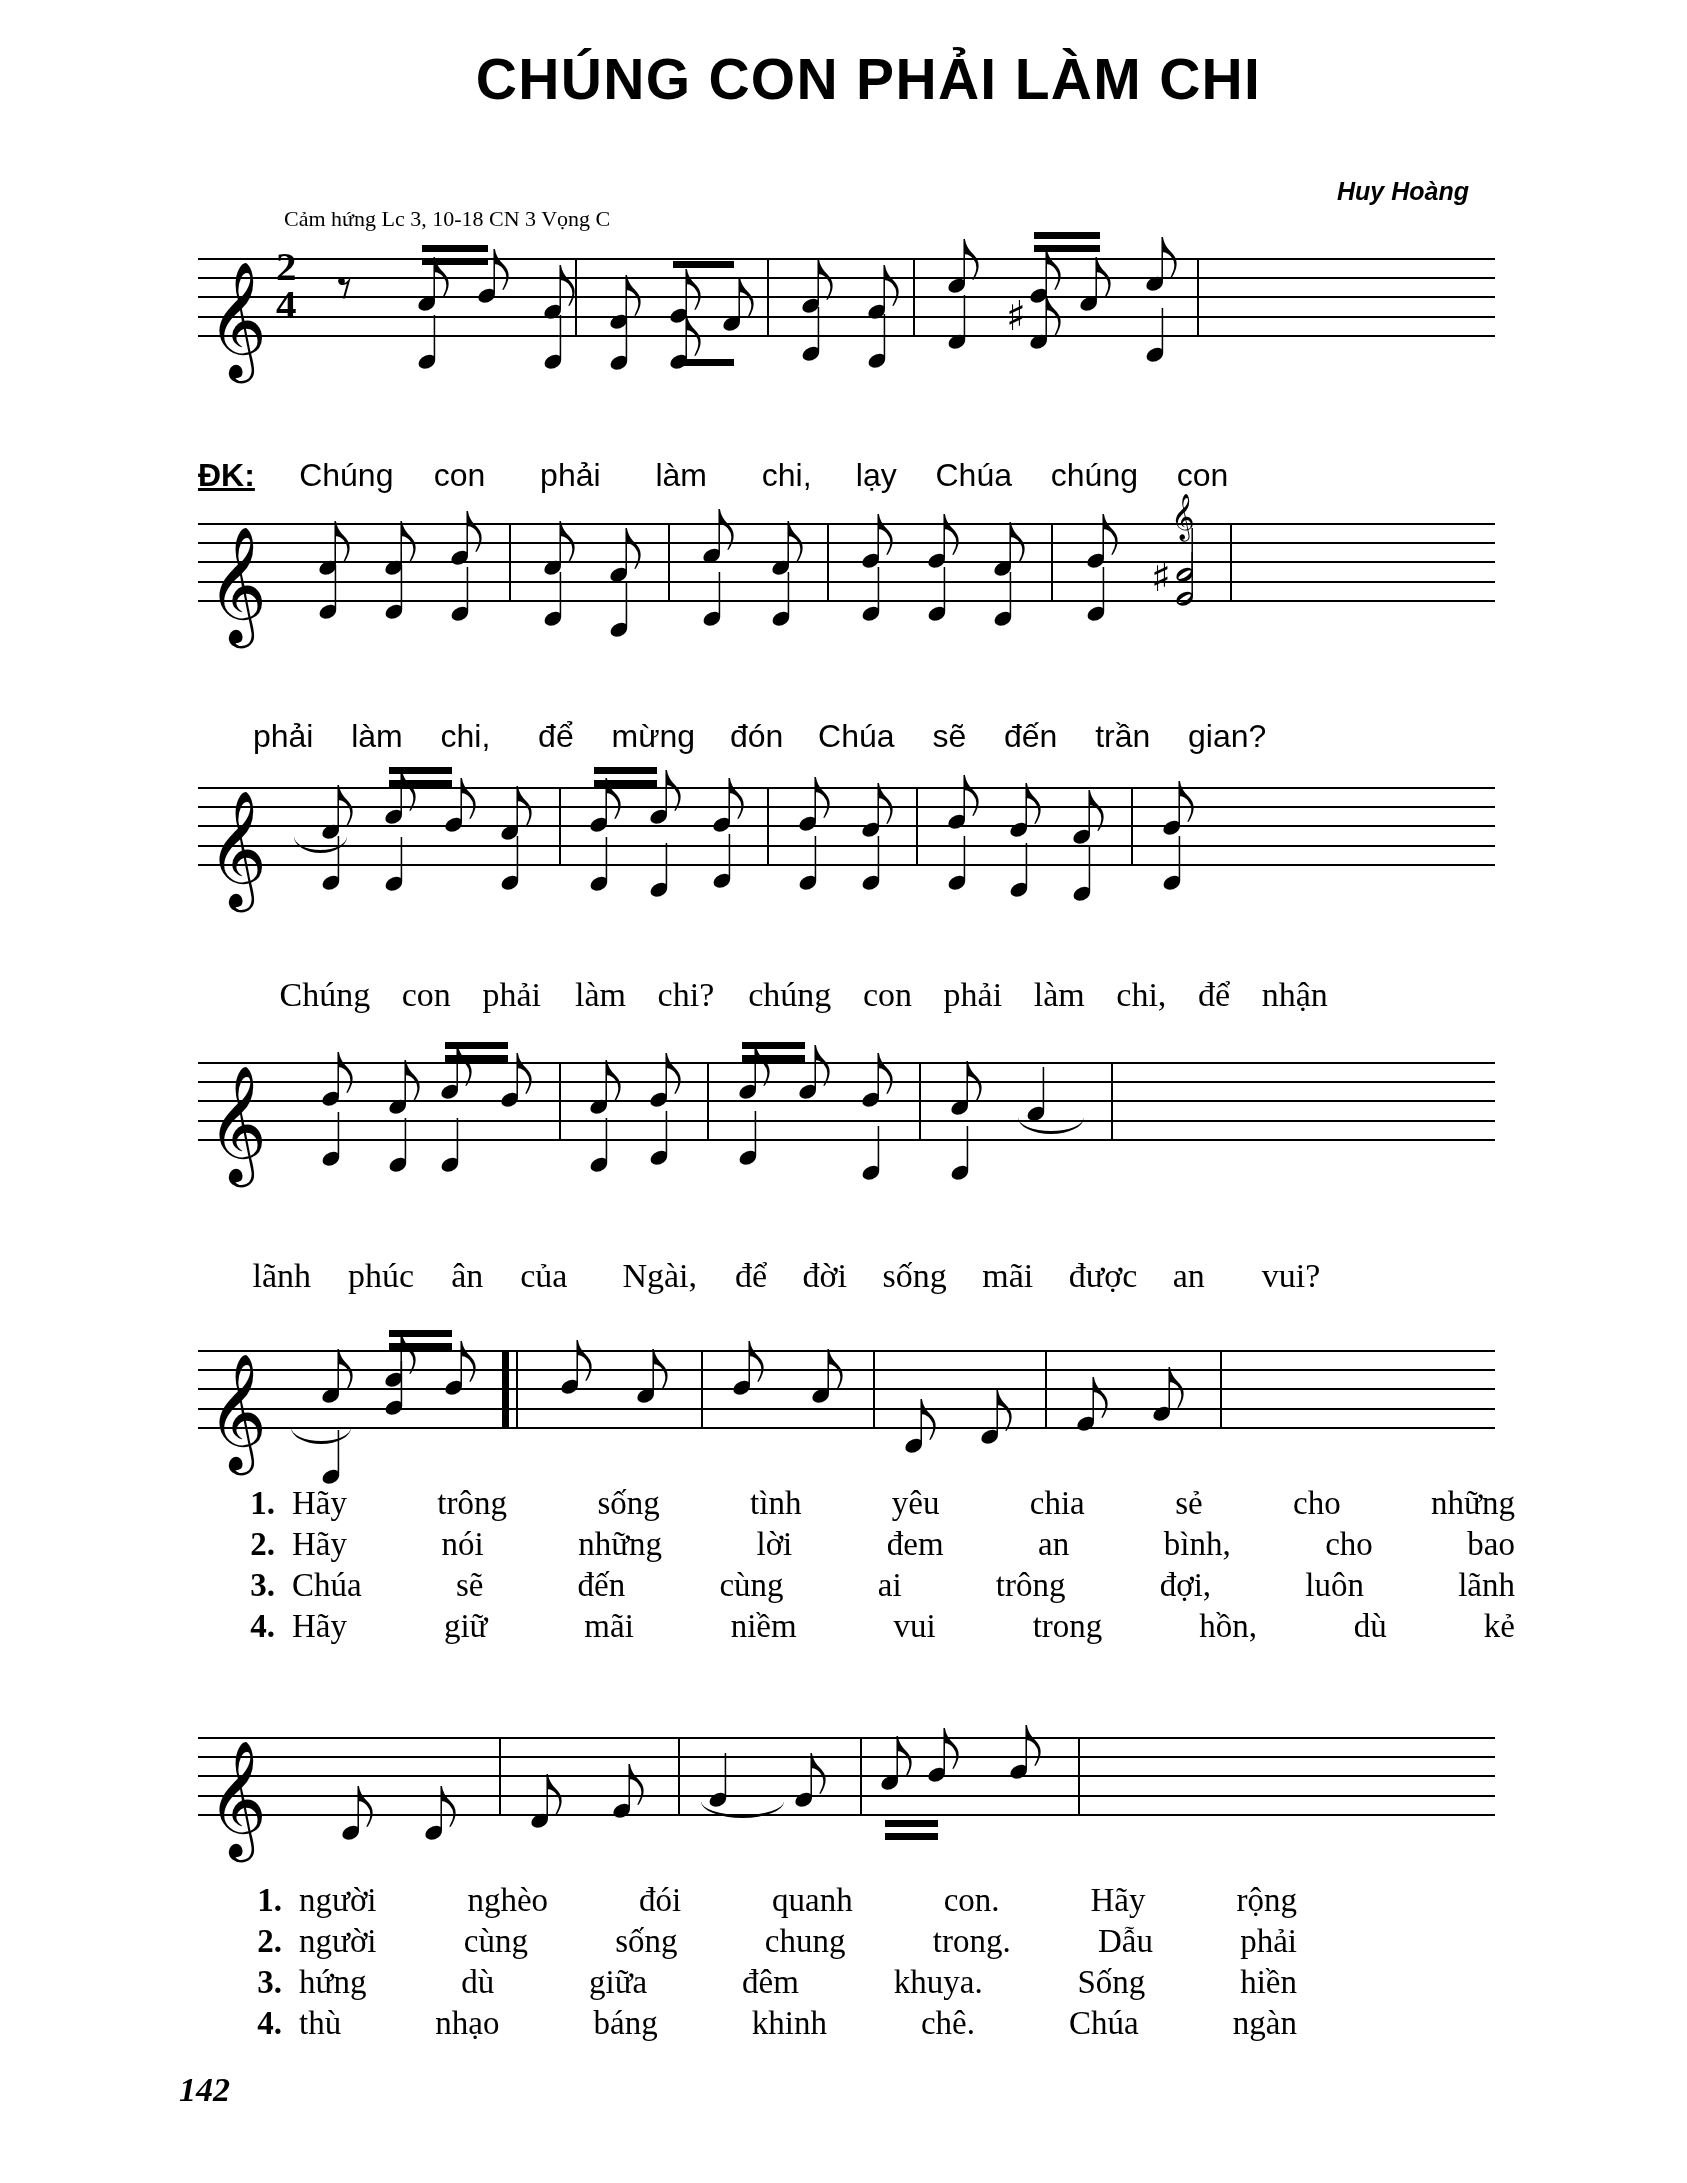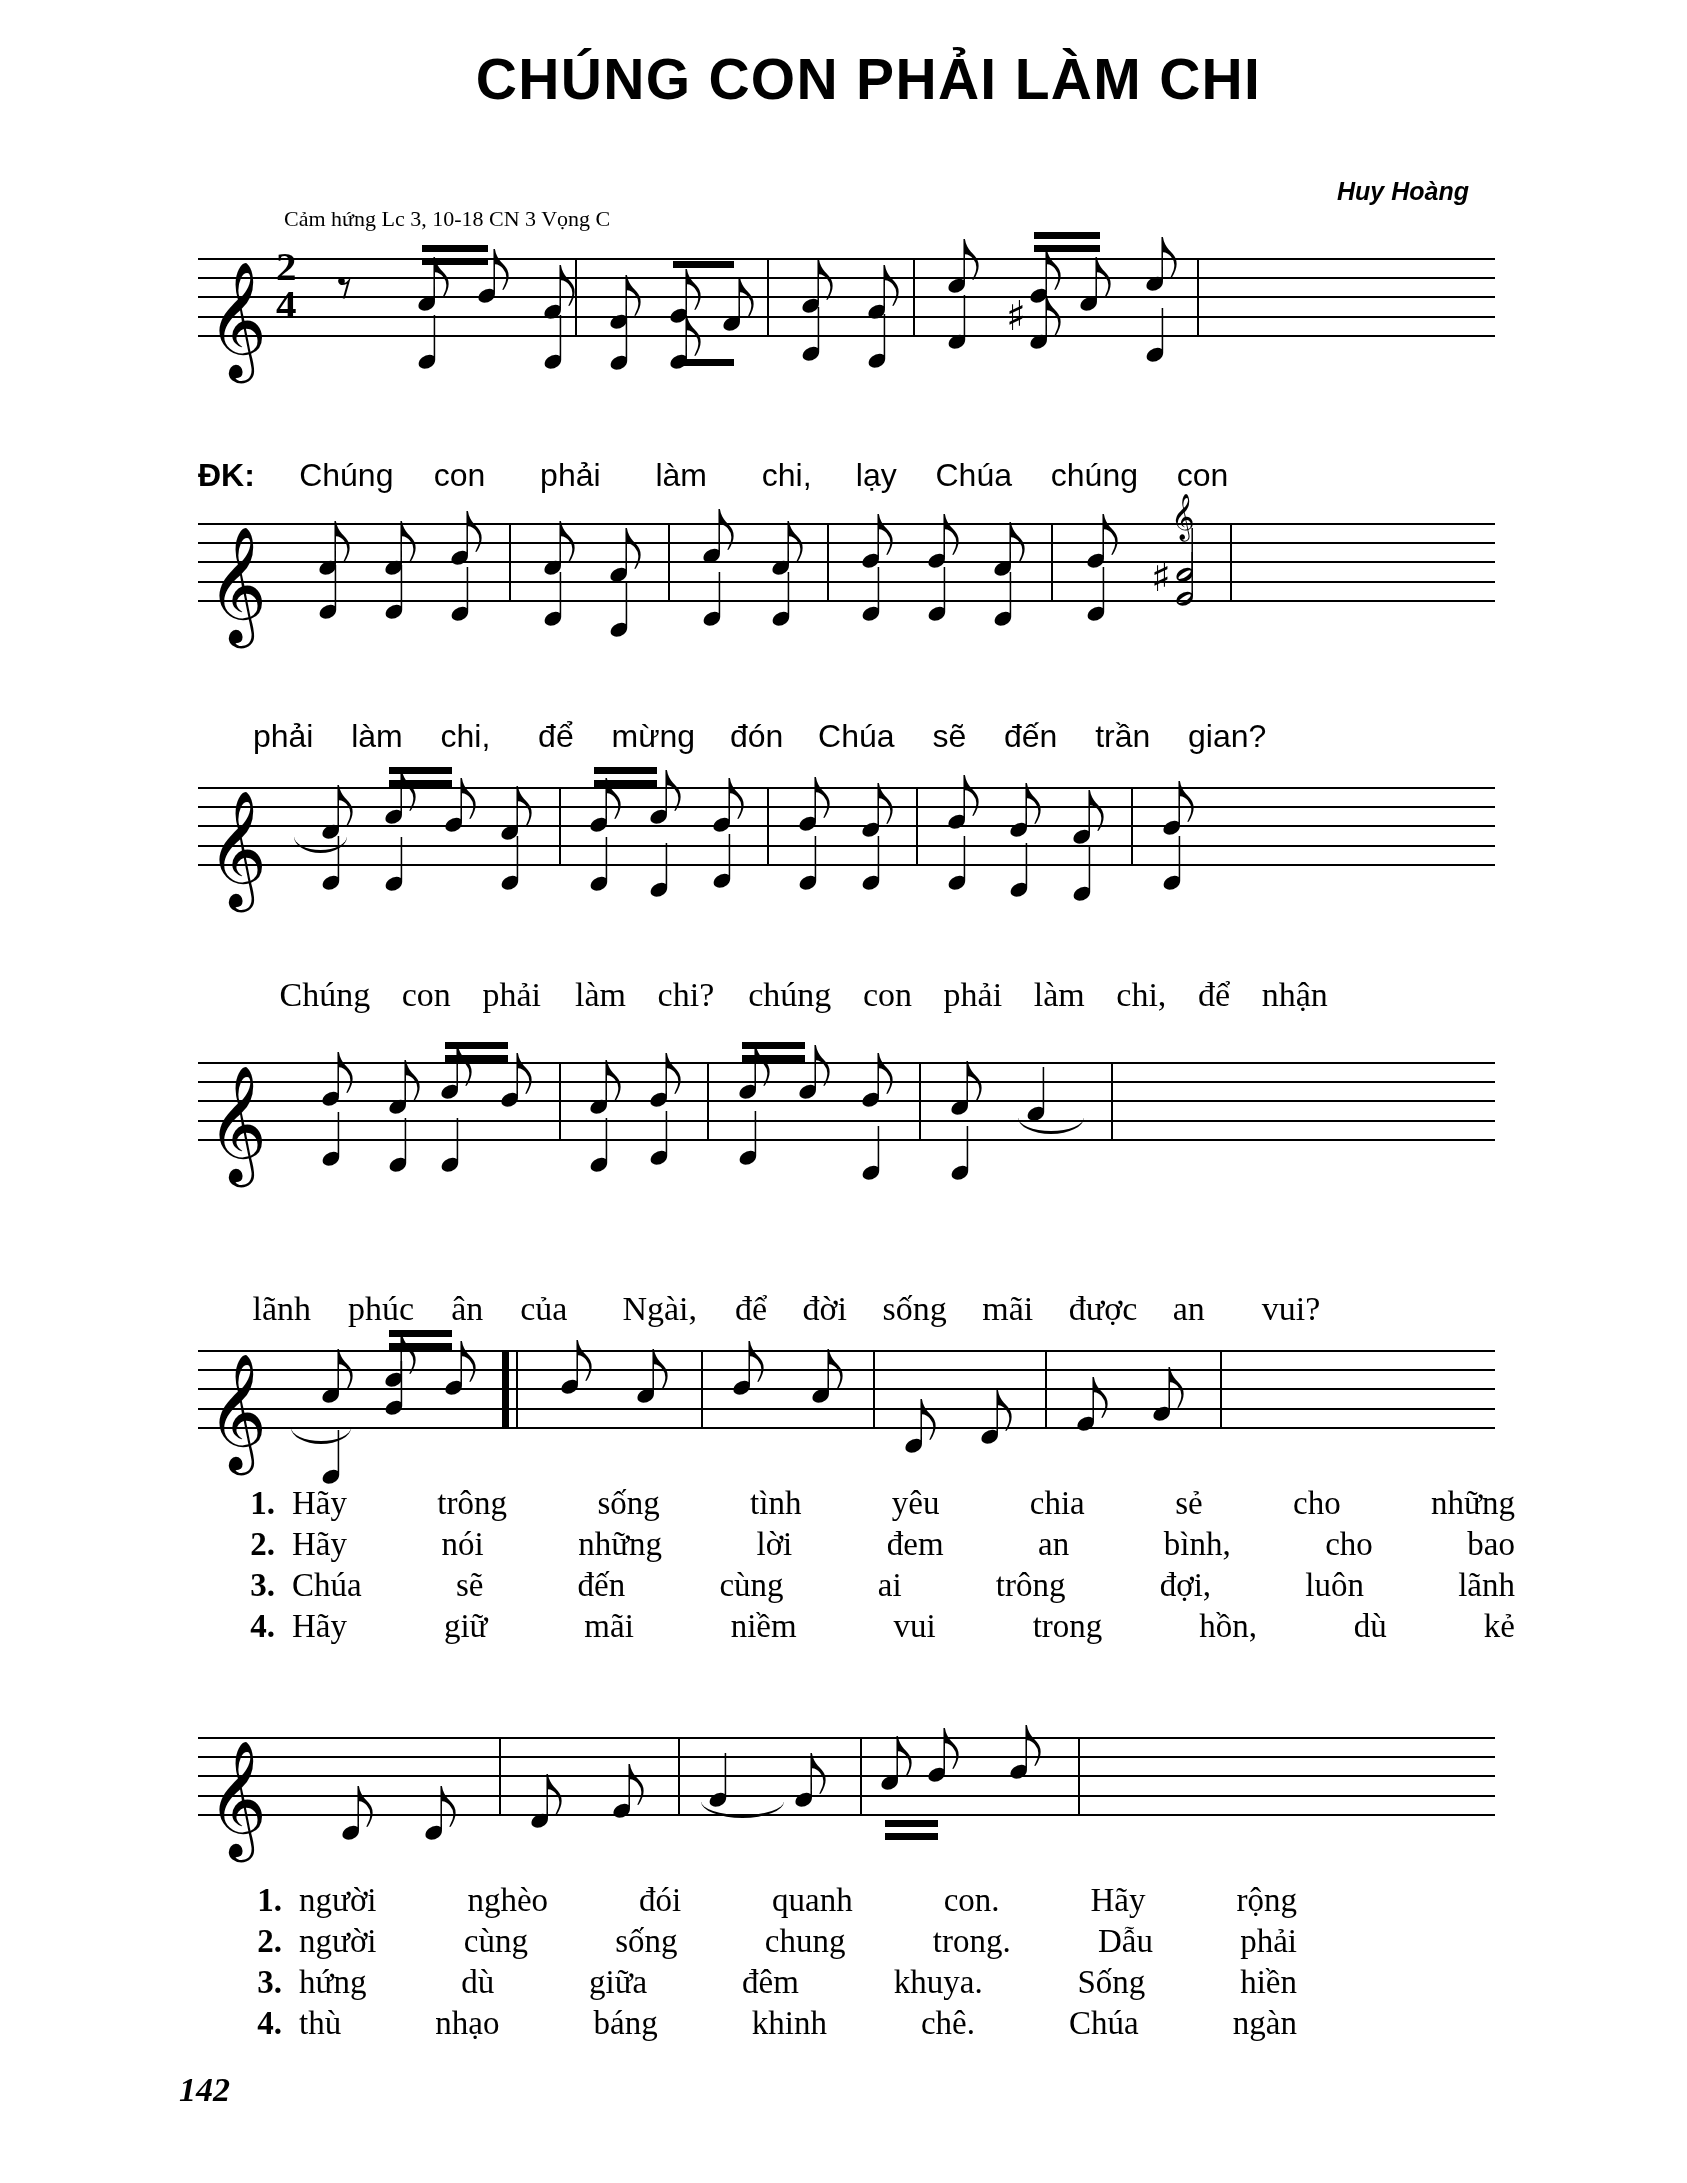--- a/index.html
+++ b/index.html
@@ -166,20 +166,21 @@
     font-size: 32px;
     font-family: "Liberation Sans", sans-serif;
     white-space: nowrap;
   }
   .lyric-line.serif {
     font-family: "Liberation Serif", serif;
     font-size: 34px;
   }
   .dk {
     font-weight: bold;
+    text-decoration: underline;
   }
   .verse-block {
     position: absolute;
     left: 218px;
     width: 1297px;
     font-family: "Liberation Serif", serif;
     font-size: 33px;
   }
   .verse-row {
     display: flex;
@@ -511,21 +512,21 @@
       <span class="note" style="left:751px; top:28px;">𝅘𝅥𝅮</span>
       <span class="note" style="left:751px; top:93px;">𝅘𝅥</span>
 
       <span class="note" style="left:827px; top:34px;">𝅘𝅥</span>
       <div class="tie" style="left:820px; top:52px; width:66px;"></div>
 
       <div class="barline" style="left:913px;"></div>
     </div>
   </div>
 
-  <div class="lyric-line serif" style="top:1257px;margin-top:33px;">
+  <div class="lyric-line serif" style="top:1257px;">
     <span style="display:inline-block; width:46px;"></span>
     <span>lãnh</span>
     <span style="display:inline-block; width:20px;"></span>
     <span>phúc</span>
     <span style="display:inline-block; width:20px;"></span>
     <span>ân</span>
     <span style="display:inline-block; width:20px;"></span>
     <span>của</span>
     <span style="display:inline-block; width:38px;"></span>
     <span>Ngài,</span>

